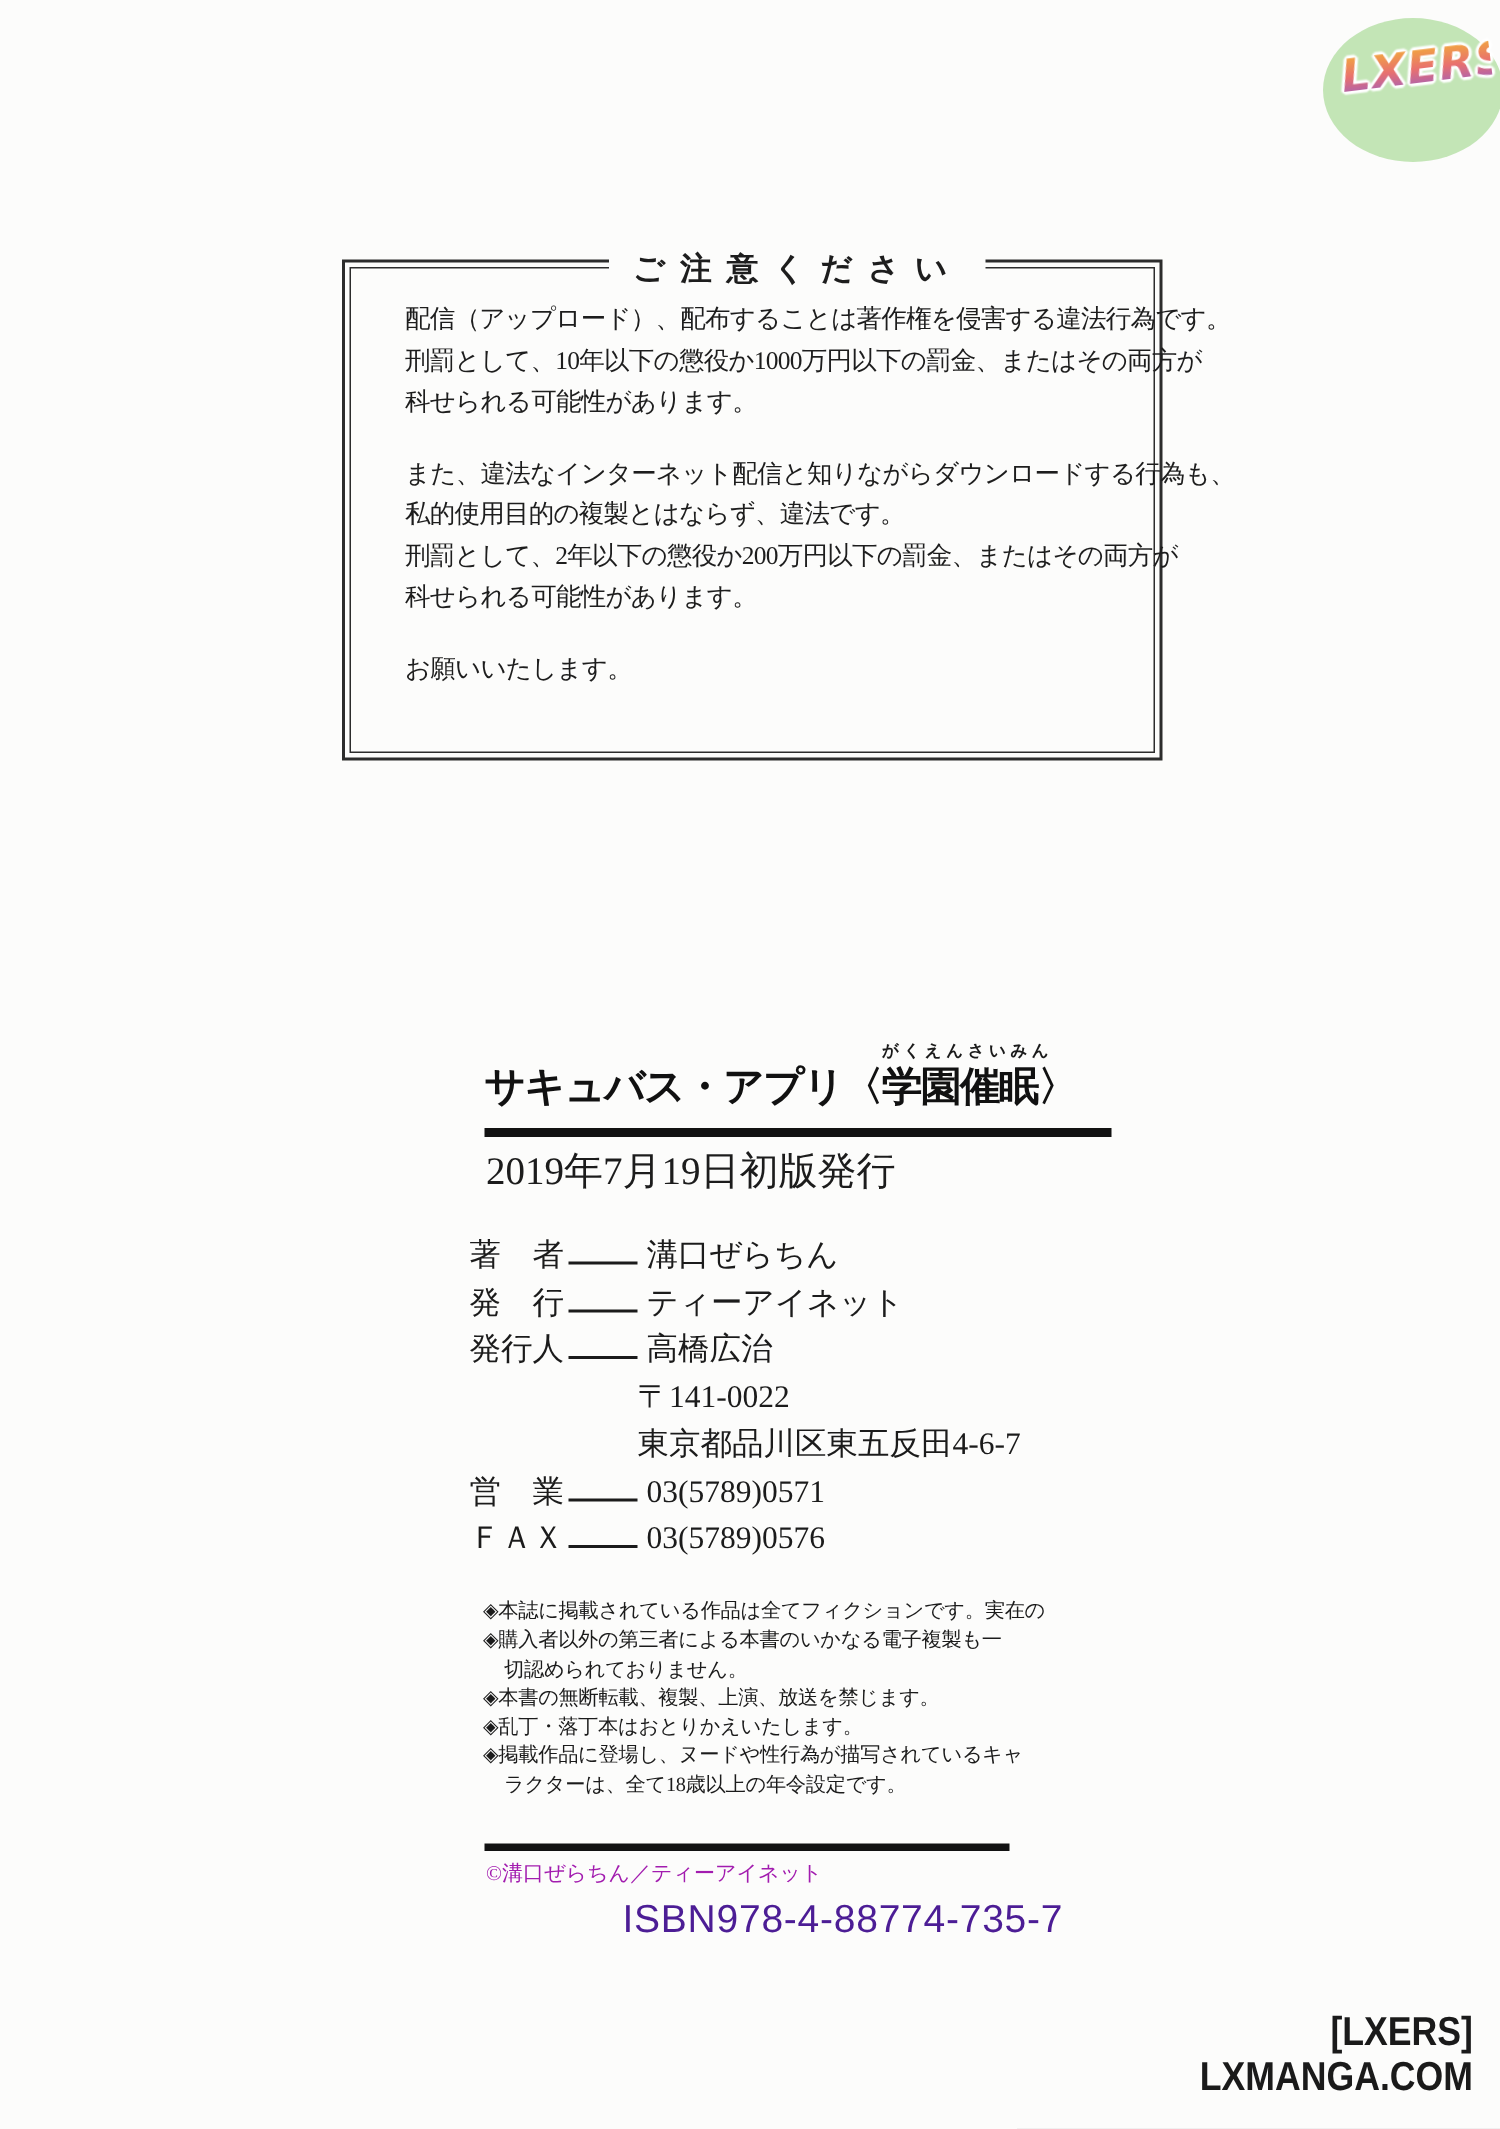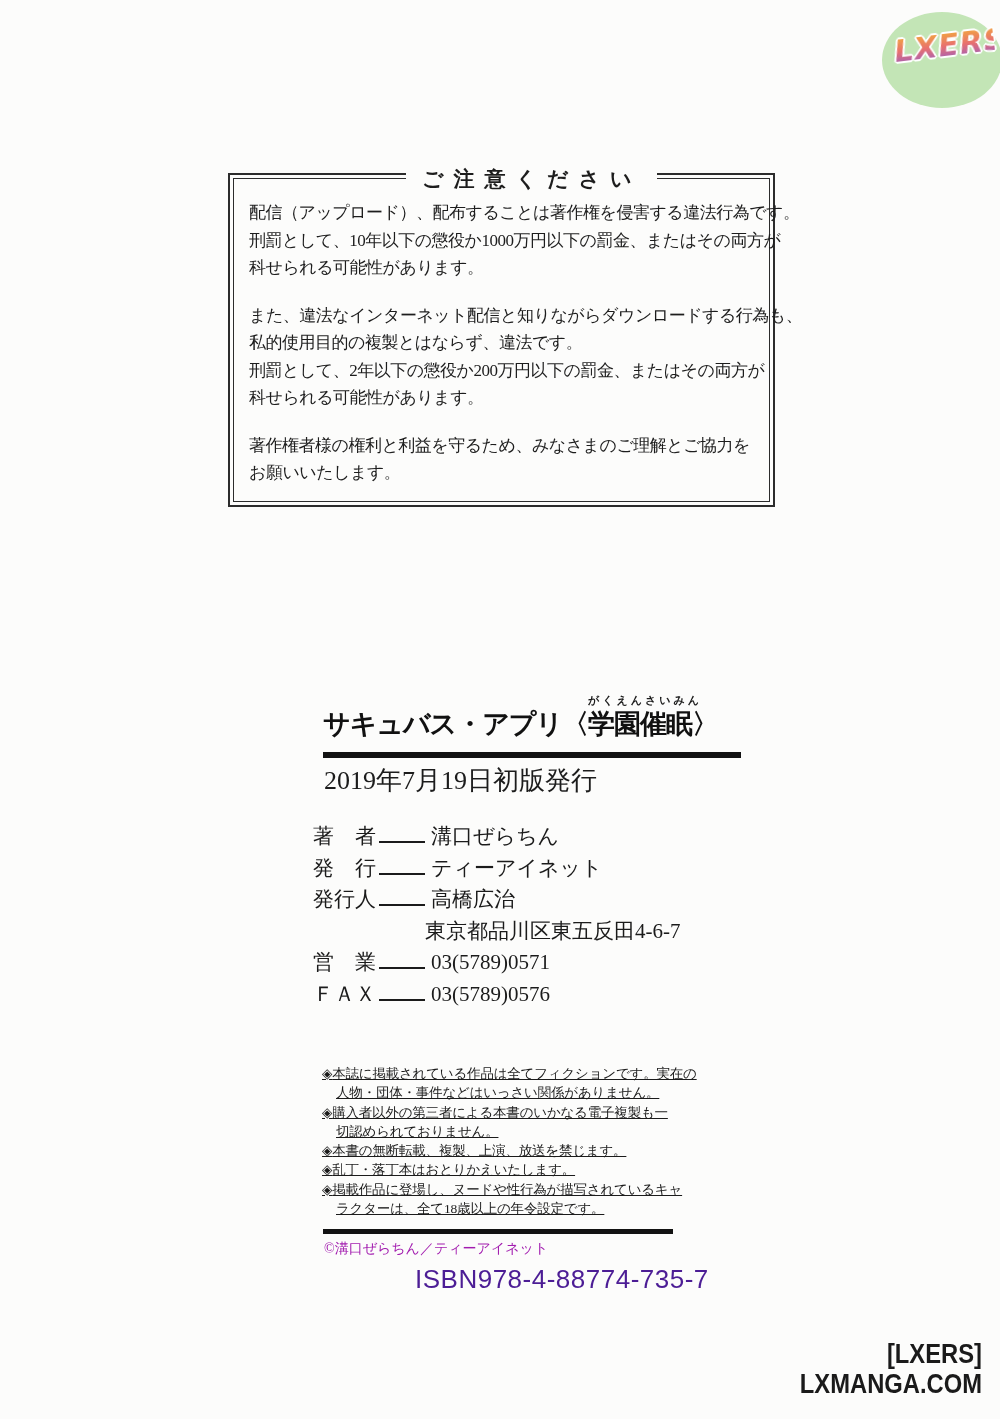--- a/index.html
+++ b/index.html
@@ -39,21 +39,21 @@
 
   
   .notice-box {
     position:absolute; left:228px; top:173px;
     width:547px; height:334px;
     border:2px solid #2c2c2c;
   }
   .notice-inner {
     position:absolute; inset:3px;
     border:1px solid #2c2c2c;
-    padding:20px 26px 0 15px;
+    padding:20px 26px 0 36px;
   }
   .notice-title {
     position:absolute; top:-14px; left:172px;
     background:#fcfcfb;
     padding:0 16px;
     font-size:21px; font-weight:600;
     letter-spacing:10px; white-space:nowrap;
     color:#1d1d1d;
   }
   .notice-para { margin-bottom:20px; }
@@ -88,21 +88,21 @@
     border-bottom:2px solid #1b1b1b;
     margin-right:6px; vertical-align:baseline;
   }
   .addr-block { margin-left:112px; }
   .addr-line { height:31.5px; white-space:nowrap; }
 
   
   .notes {
     position:absolute; left:322px; top:1064px; width:380px;
     font-size:13.5px; line-height:19.3px;
-    color:#1b1b1b; letter-spacing:-0.2px;text-decoration:underline;
+    color:#1b1b1b; letter-spacing:-0.2px;
   }
   .note-line { white-space:nowrap; }
   .note-cont { padding-left:14px; }
 
   .rule-2 { position:absolute; left:323px; top:1229px; width:350px; height:5px; background:#121212; }
   .copyright { position:absolute; left:324px; top:1240px; font-size:14px; color:#a21caf; white-space:nowrap; }
   .isbn {
     position:absolute; left:376px; top:1264px;
     font-family:"Liberation Sans","DejaVu Sans",sans-serif;
     font-size:26px; color:#4c1d95; letter-spacing:0.5px;margin-left:39px;
@@ -135,45 +135,44 @@
         <div class="notice-line">刑罰として、10年以下の懲役か1000万円以下の罰金、またはその両方が</div>
         <div class="notice-line">科せられる可能性があります。</div>
       </div>
       <div class="notice-para">
         <div class="notice-line">また、違法なインターネット配信と知りながらダウンロードする行為も、</div>
         <div class="notice-line">私的使用目的の複製とはならず、違法です。</div>
         <div class="notice-line">刑罰として、2年以下の懲役か200万円以下の罰金、またはその両方が</div>
         <div class="notice-line">科せられる可能性があります。</div>
       </div>
       <div class="notice-para">
-        <div class="notice-line">著作権者様の権利と利益を守るため、みなさまのご理解とご協力を</div>
         <div class="notice-line">お願いいたします。</div>
       </div>
     </div>
   </div>
 
   <div class="book-title"><span>サキュバス・アプリ</span><span>〈</span><span class="ruby-wrap"><span class="furigana">がくえんさいみん</span><span>学園催眠</span></span><span>〉</span></div>
 
   <div class="rule-1"></div>
   <div class="pub-date">2019年7月19日初版発行</div>
 
   <div class="colophon-rows">
     <div class="c-row"><span class="c-label">著　者</span><span class="c-dash">──</span><span>溝口ぜらちん</span></div>
     <div class="c-row"><span class="c-label">発　行</span><span class="c-dash">──</span><span>ティーアイネット</span></div>
     <div class="c-row"><span class="c-label">発行人</span><span class="c-dash">──</span><span>高橋広治</span></div>
     <div class="addr-block">
+      <div class="addr-line">〒141-0022</div>
       <div class="addr-line">東京都品川区東五反田4-6-7</div>
     </div>
     <div class="c-row"><span class="c-label">営　業</span><span class="c-dash">──</span><span>03(5789)0571</span></div>
     <div class="c-row"><span class="c-label">ＦＡＸ</span><span class="c-dash">──</span><span>03(5789)0576</span></div>
   </div>
 
   <div class="notes">
     <div class="note-line"><span>◈</span><span>本誌に掲載されている作品は全てフィクションです。実在の</span></div>
-    <div class="note-line note-cont">人物・団体・事件などはいっさい関係がありません。</div>
     <div class="note-line"><span>◈</span><span>購入者以外の第三者による本書のいかなる電子複製も一</span></div>
     <div class="note-line note-cont">切認められておりません。</div>
     <div class="note-line"><span>◈</span><span>本書の無断転載、複製、上演、放送を禁じます。</span></div>
     <div class="note-line"><span>◈</span><span>乱丁・落丁本はおとりかえいたします。</span></div>
     <div class="note-line"><span>◈</span><span>掲載作品に登場し、ヌードや性行為が描写されているキャ</span></div>
     <div class="note-line note-cont">ラクターは、全て18歳以上の年令設定です。</div>
   </div>
 
   <div class="rule-2"></div>
   <div class="copyright">©溝口ぜらちん／ティーアイネット</div>

